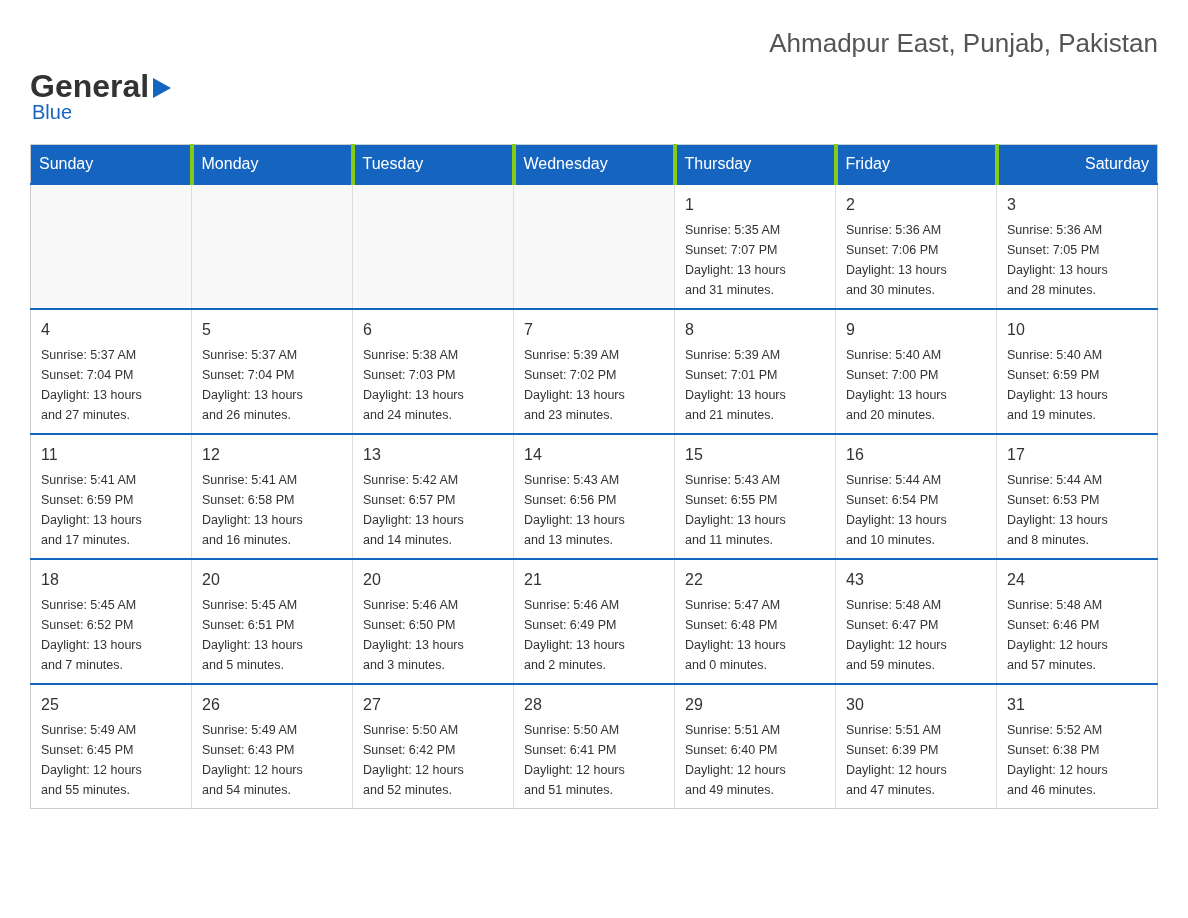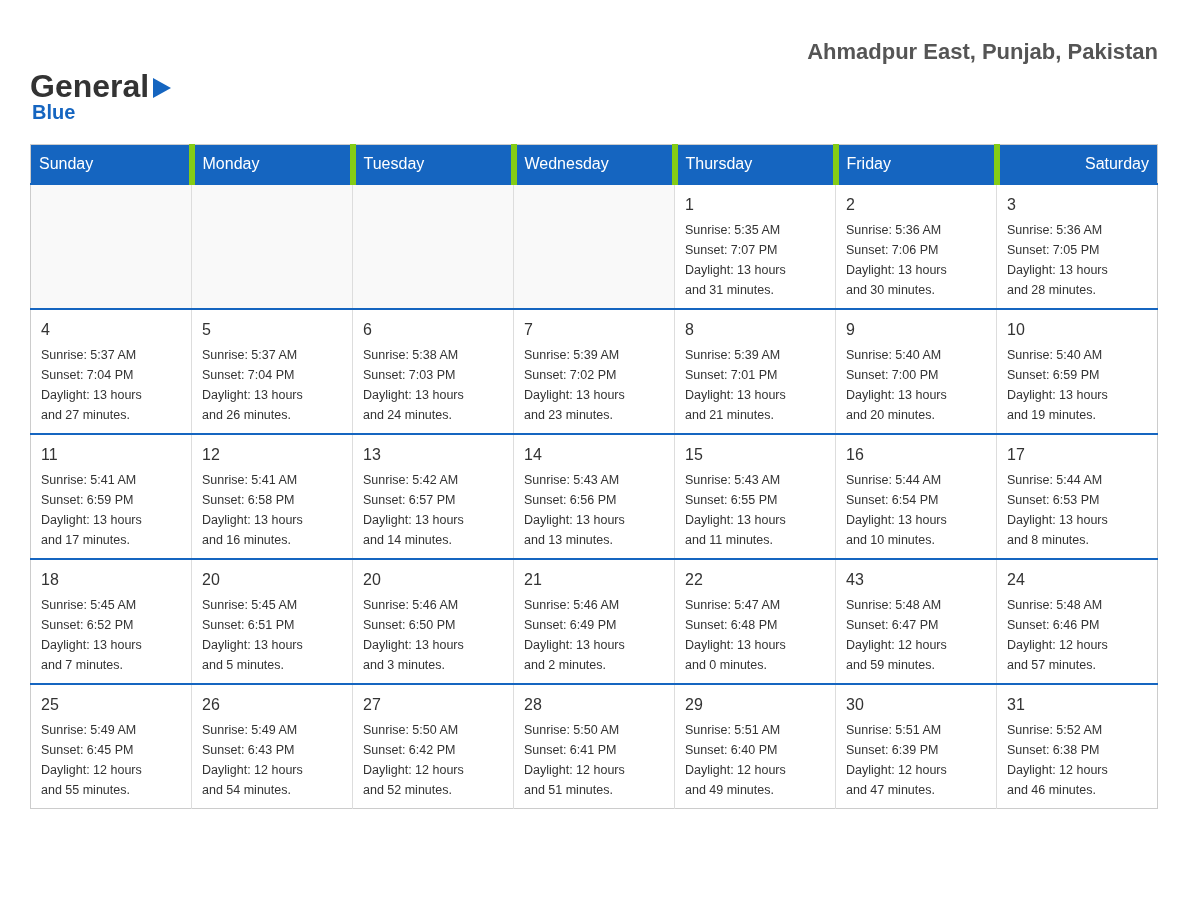--- a/index.html
+++ b/index.html
@@ -24,40 +24,39 @@
     .title-section {
       text-align: right;
     }
     .month-title {
       font-size: 52px;
       font-weight: 300;
       color: #222;
       line-height: 1.1;
     }
     .location {
-      font-size: 22px;
+      font-size: 26px;
       color: #555;
-      margin-top: 19px;
-      font-weight: bold;
+      margin-top: 8px;
     }
     .calendar {
       width: 100%;
       border-collapse: collapse;
       border: 1px solid #ccc;
     }
     .calendar thead tr {
       background-color: #1565C0;
     }
     .calendar thead th {
       color: #fff;
       padding: 10px 8px;
       font-size: 16px;
       font-weight: normal;
       text-align: left;
-      border-right: 6px solid #84cc16;
+      border-right: 4px solid #84cc16;
     }
     .calendar thead th:last-child {
       border-right: none;
       text-align: right;
     }
     .calendar tbody tr {
       border-top: 2px solid #1565C0;
     }
     .calendar tbody td {
       vertical-align: top;
@@ -89,21 +88,21 @@
   </style>
 </head>
 <body>
 
 <div class="header">
   <div class="logo">
     <div style="display:flex; align-items:center;margin-top:48px;">
       <span style="font-size:32px; font-weight:bold; color:#333;">General</span>
       <span style="display:inline-block; width:0; height:0; border-top:10px solid transparent; border-bottom:10px solid transparent; border-left:18px solid #1565C0; margin-left:4px; margin-top:2px;"></span>
     </div>
-    <div style="font-size:20px; font-weight:bold; color:#1565C0; margin-top:-4px; padding-left:2px;">Blue</div>
+    <div style="font-size:20px; font-weight:normal; color:#1565C0; margin-top:-4px; padding-left:2px;">Blue</div>
   </div>
   <div class="title-section">
     <div class="location">Ahmadpur East, Punjab, Pakistan</div>
   </div>
 </div>
 
 <table class="calendar">
   <thead>
     <tr>
       <th>Sunday</th>

